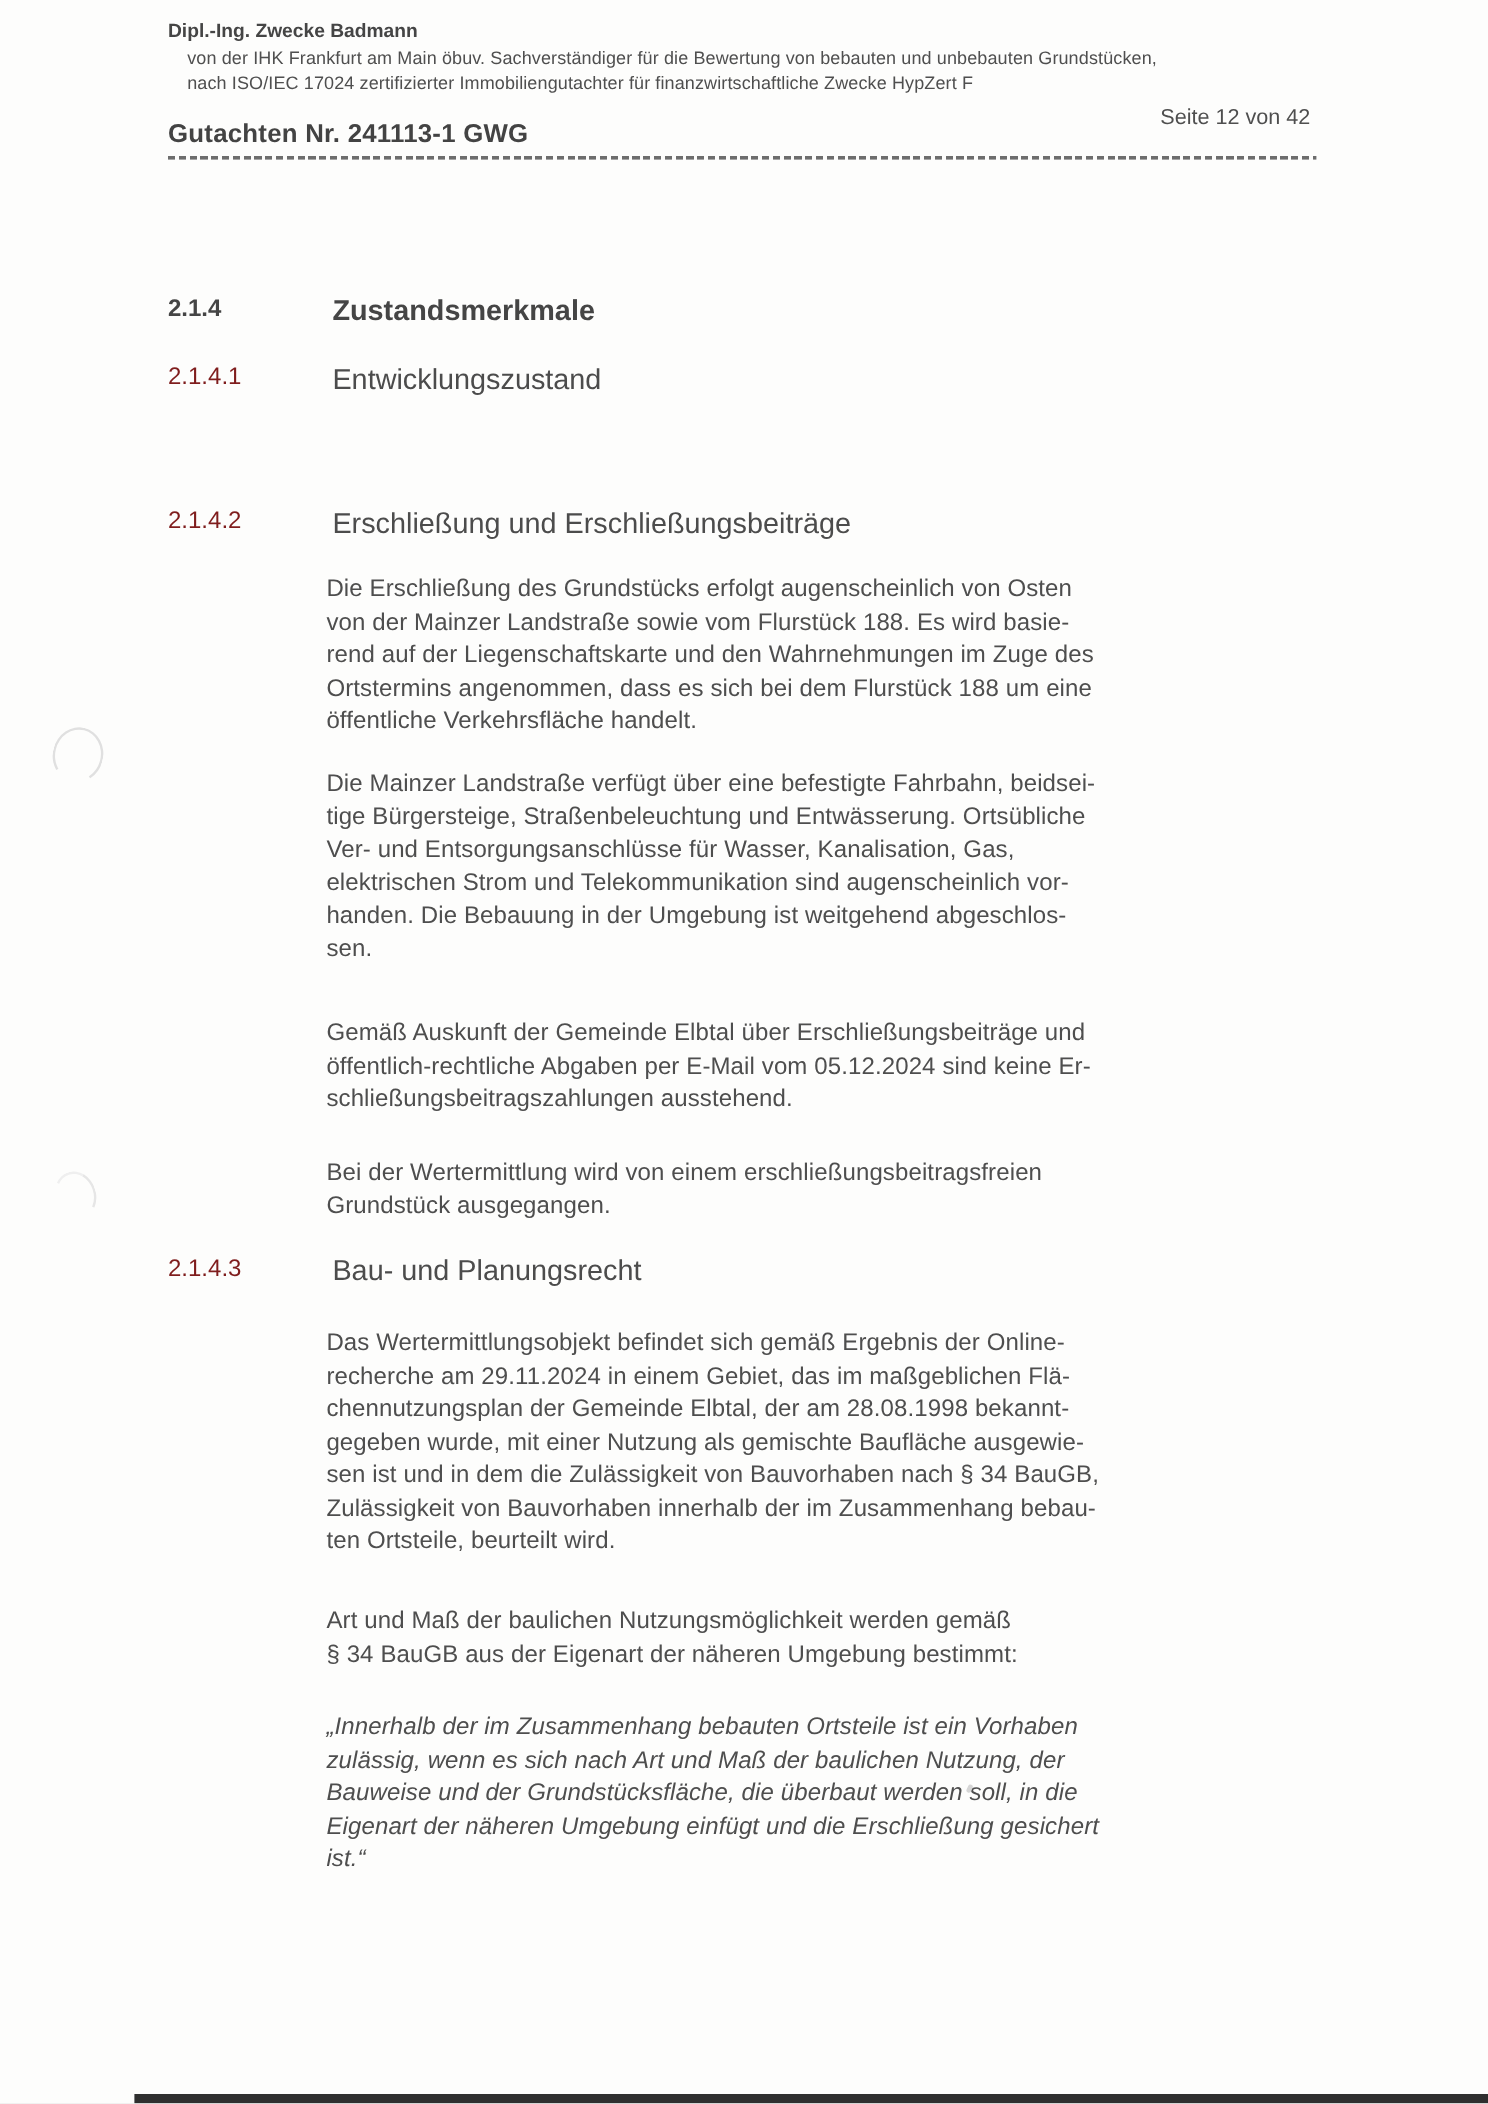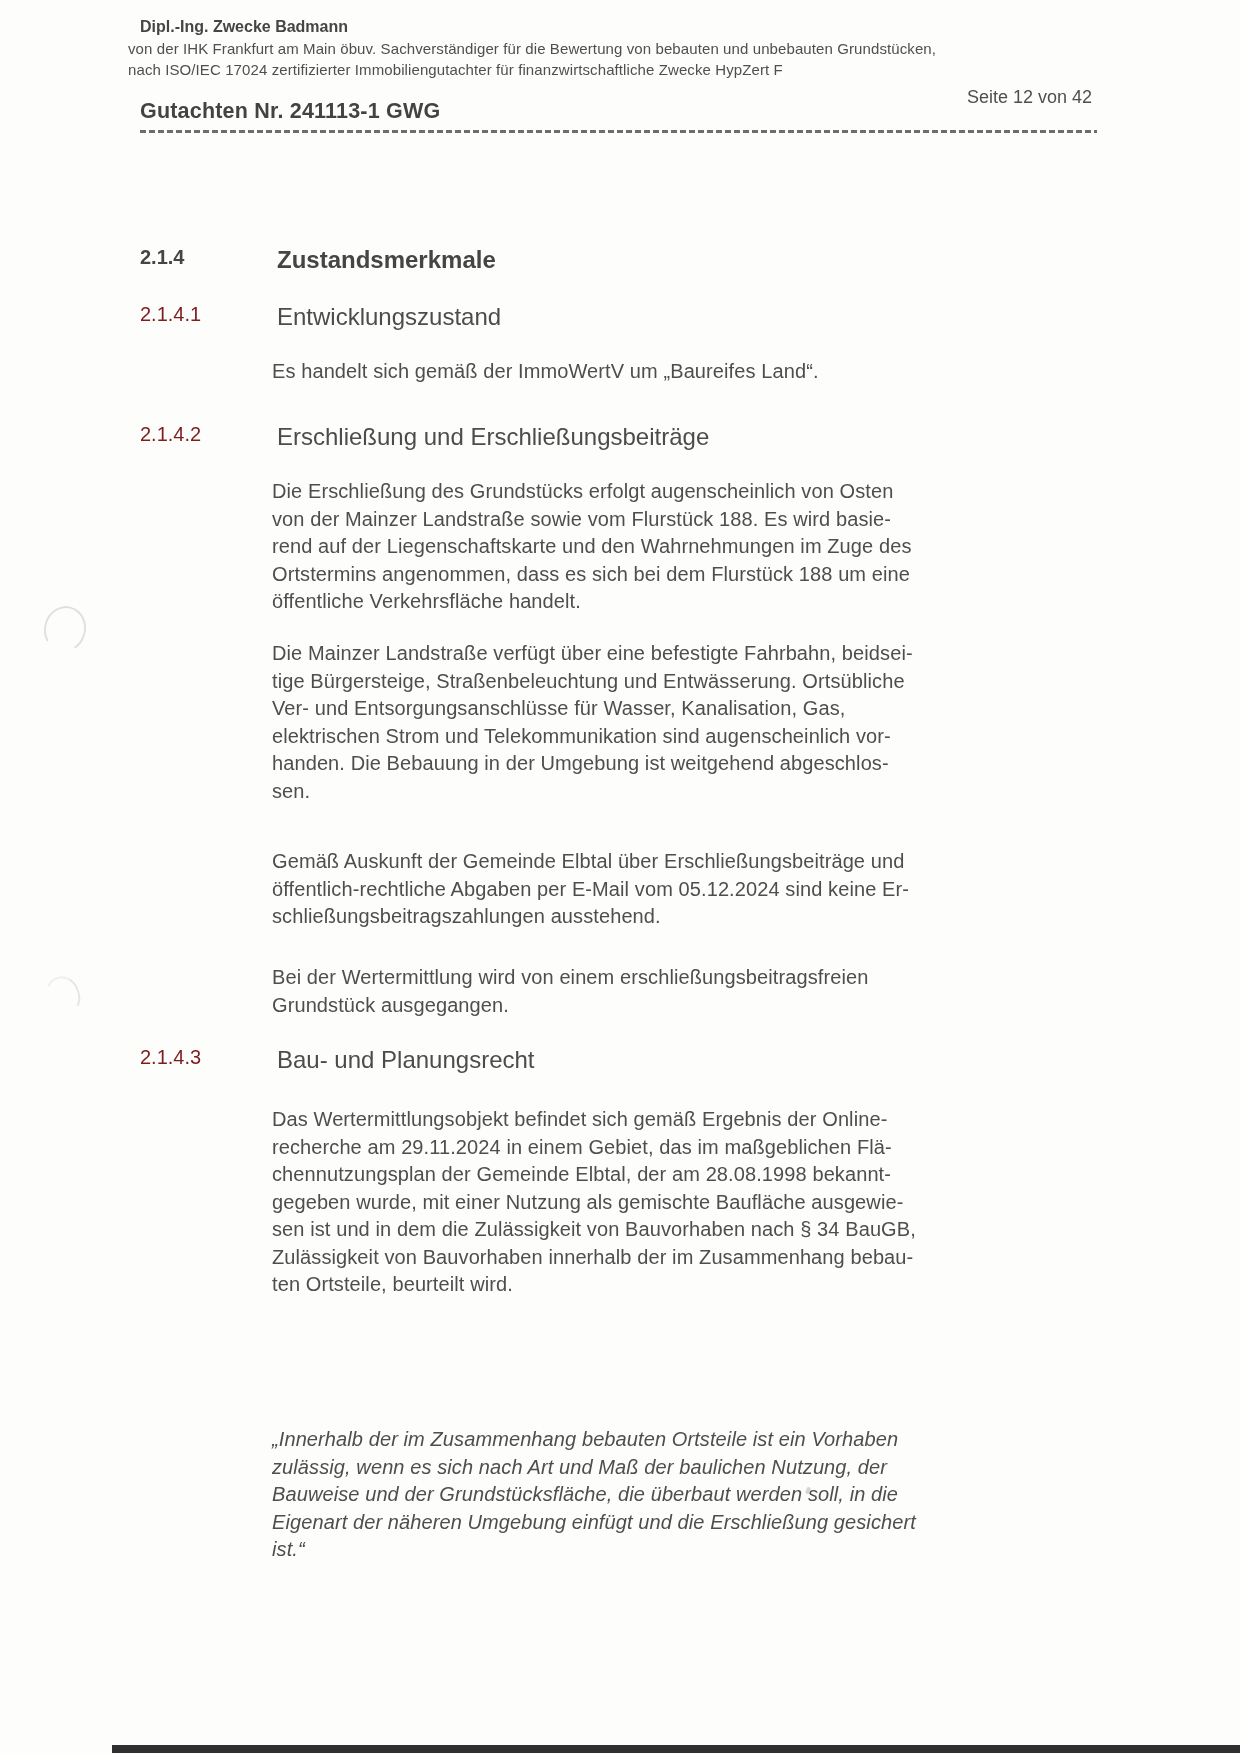--- a/index.html
+++ b/index.html
@@ -14,21 +14,21 @@
     overflow: hidden;
   }
   .abs { position: absolute; }
 
   
   .author-name {
     left: 140px; top: 18px;
     font-size: 16px; font-weight: bold; color: #454545;
   }
   .cred {
-    left: 128px;
+    left: 156px;
     font-size: 15px; color: #4f4f4f; letter-spacing: 0.1px;
   }
   .report-title {
     left: 140px; top: 86px;
     font-size: 21.5px; font-weight: bold; color: #434343;
     letter-spacing: 0.2px;
     margin-top: 13px;
   }
   .page-indicator {
     right: 148px; top: 87px;
@@ -109,21 +109,20 @@
   <div class="abs page-indicator">Seite 12 von 42</div>
 
   <div class="abs divider"></div>
 
   <div class="abs sec-num bold" style="top: 246px;">2.1.4</div>
   <div class="abs sec-title bold" style="top: 246px;">Zustandsmerkmale</div>
 
   <div class="abs sec-num" style="top: 303px;">2.1.4.1</div>
   <div class="abs sec-title" style="top: 303px;">Entwicklungszustand</div>
 
-  <div class="abs body-text" style="top: 358px;">Es handelt sich gemäß der ImmoWertV um „Baureifes Land“.</div>
 
   <div class="abs sec-num" style="top: 423px;">2.1.4.2</div>
   <div class="abs sec-title" style="top: 423px;">Erschließung und Erschließungsbeiträge</div>
 
   <div class="abs body-text" style="top: 478px;">Die Erschließung des Grundstücks erfolgt augenscheinlich von Osten
 von der Mainzer Landstraße sowie vom Flurstück 188. Es wird basie-
 rend auf der Liegenschaftskarte und den Wahrnehmungen im Zuge des
 Ortstermins angenommen, dass es sich bei dem Flurstück 188 um eine
 öffentliche Verkehrsfläche handelt.</div>
   <div class="abs body-text" style="top: 640px;">Die Mainzer Landstraße verfügt über eine befestigte Fahrbahn, beidsei-
@@ -141,20 +140,22 @@
   <div class="abs sec-num" style="top: 1046px;">2.1.4.3</div>
   <div class="abs sec-title" style="top: 1046px;">Bau- und Planungsrecht</div>
 
   <div class="abs body-text" style="top: 1106px;">Das Wertermittlungsobjekt befindet sich gemäß Ergebnis der Online-
 recherche am 29.11.2024 in einem Gebiet, das im maßgeblichen Flä-
 chennutzungsplan der Gemeinde Elbtal, der am 28.08.1998 bekannt-
 gegeben wurde, mit einer Nutzung als gemischte Baufläche ausgewie-
 sen ist und in dem die Zulässigkeit von Bauvorhaben nach § 34 BauGB,
 Zulässigkeit von Bauvorhaben innerhalb der im Zusammenhang bebau-
 ten Ortsteile, beurteilt wird.</div>
+  <div class="abs body-text" style="top: 1338px;">Art und Maß der baulichen Nutzungsmöglichkeit werden gemäß
+§ 34 BauGB aus der Eigenart der näheren Umgebung bestimmt:</div>
   <div class="abs body-text italic" style="top: 1426px;">„Innerhalb der im Zusammenhang bebauten Ortsteile ist ein Vorhaben
 zulässig, wenn es sich nach Art und Maß der baulichen Nutzung, der
 Bauweise und der Grundstücksfläche, die überbaut werden soll, in die
 Eigenart der näheren Umgebung einfügt und die Erschließung gesichert
 ist.“</div>
 
   <div class="abs punch-hole-1"></div>
   <div class="abs punch-hole-2"></div>
   <div class="abs scan-speck"></div>
   <div class="abs bottom-edge"></div>

